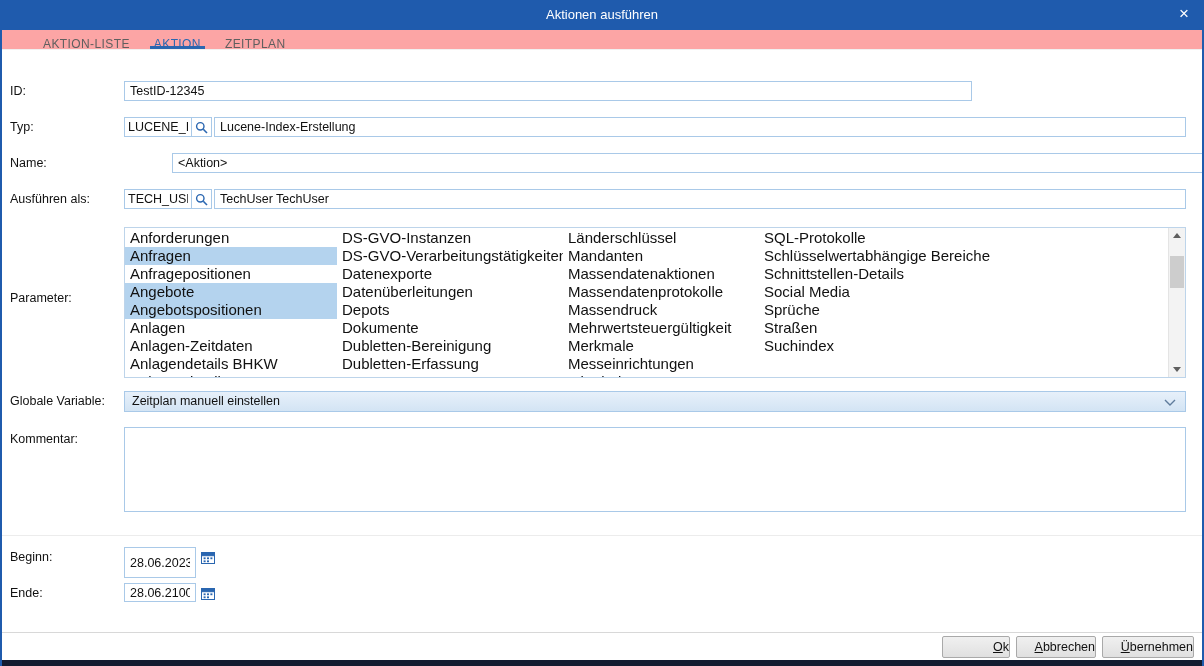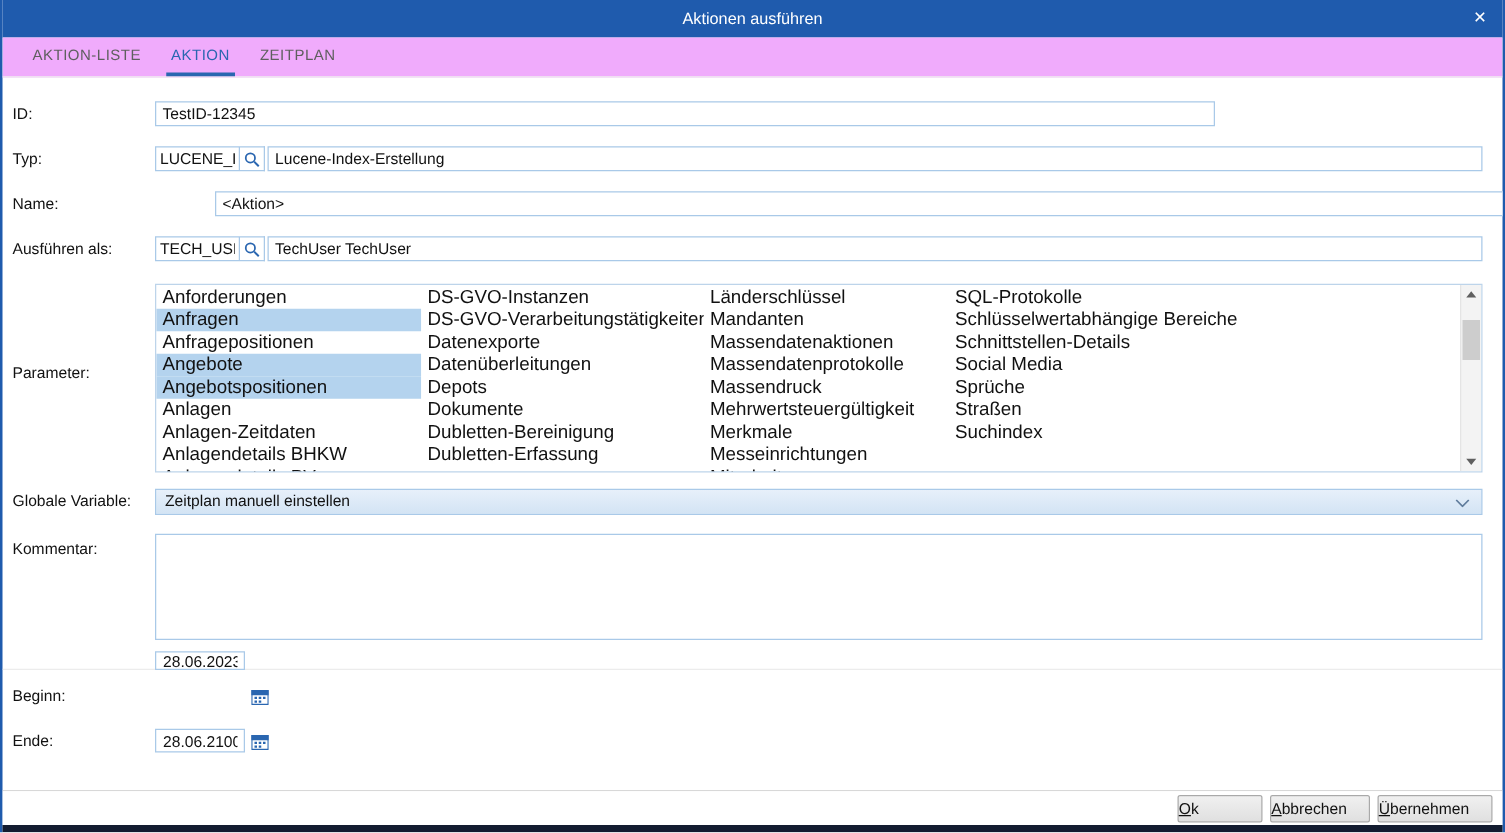--- a/index.html
+++ b/index.html
@@ -10,22 +10,22 @@
             border-left: 2px solid #1f5bad; border-right: 2px solid #1f5bad; overflow: hidden; }
 
   
   .titlebar { position: absolute; top: 0; left: -2px; right: -2px; height: 30px; background: #1f5bad; }
   .title { position: absolute; left: 0; width: 100%; text-align: center; line-height: 30px;
            font-size: 13px; color: #fff; }
   .close { position: absolute; right: 0; top: 0; width: 40px; height: 30px; text-align: center;
            line-height: 28px; font-size: 17px; color: #fff; cursor: pointer; }
 
   
-  .tabs { position: absolute; top: 30px; left: 0; right: 0; height: 32px; background: #f0abfc;
-          display: flex; padding-left: 20px; border-bottom: 1px solid #f0f0f0; }
+  .tabs { position: absolute; top: 30px; left: 0; right: 0; height: 20px; background: #fca5a5;
+          display: flex; padding-left: 37px; border-bottom: 1px solid #f0f0f0; }
   .tab { font-size: 12px; letter-spacing: 0.4px; color: #5f5f5f; line-height: 28px;
          margin-right: 16px; padding: 0 4px; border-bottom: 3px solid transparent; cursor: pointer; white-space: nowrap; }
   .tab.active { color: #2a66b0; border-bottom-color: #2a66b0; }
 
   
   .lbl { position: absolute; left: 8px; height: 20px; line-height: 20px; font-size: 12.5px; color: #111; white-space: nowrap; }
   .inp { position: absolute; height: 20px; border: 1px solid #a9c9e8; font-size: 12.5px;
          padding: 0 5px; color: #111; background: #fff; font-family: inherit; }
   div.inp { line-height: 18px; white-space: nowrap; overflow: hidden; }
   .mag { position: absolute; width: 20px; height: 20px; border: 1px solid #a9c9e8; border-left: none;
@@ -57,21 +57,21 @@
 
   .sep { position: absolute; left: 0; right: 0; height: 1px; }
   .cal { position: absolute; width: 18px; height: 16px; display: flex; align-items: center; justify-content: center;
          background: transparent; border: none; cursor: pointer; }
 
   
   .footer { position: absolute; left: 0; right: 0; top: 633px; height: 27px; background: #fff;
             display: flex; justify-content: flex-end; align-items: center; padding-right: 8px; gap: 6px; }
   .btn { height: 22px; background: linear-gradient(#f0f0f0, #e0e0e0); border: 1px solid #a9a9a9;
          border-radius: 2px; font-size: 12.5px; font-family: inherit; color: #111; cursor: pointer; }
-  .btn-label { display: block; width: 100%; text-align: left; }
+  .btn-label { display: block; width: 100%; text-align: right; }
   .btn-label::first-letter { text-decoration: underline; }
   .darkstrip { position: absolute; left: -2px; right: -2px; bottom: 0; height: 6px; background: #131c30; }
 </style>
 </head>
 <body>
 
 <div class="window">
 
   <div class="titlebar">
     <div class="title">Aktionen ausführen</div>
@@ -175,21 +175,21 @@
       <polyline points="1,1 6,6 11,1" fill="none" stroke="#5f7c9c" stroke-width="1.4"></polyline>
     </svg>
   </div>
 
   <div class="lbl" style="top:429px">Kommentar:</div>
   <textarea class="ta" value="" style=""></textarea>
 
   <div class="sep" style="top:535px; background:#ececec;"></div>
 
   <div class="lbl" style="top:547px">Beginn:</div>
-  <input class="inp" style="left: 122px; top: 521px; width: 72px; height: 15px;" value="28.06.2023">
+  <input class="inp" style="left: 122px; top: 547px; width: 72px; height: 31px;" value="28.06.2023">
   <div class="cal" style="left:197px; top:549px;">
     <svg width="14" height="13" viewBox="0 0 14 13">
       <rect x="0.5" y="1.5" width="13" height="11" fill="#fff" stroke="#2a66b0"></rect>
       <rect x="0.5" y="1.5" width="13" height="3.2" fill="#2a66b0" stroke="#2a66b0"></rect>
       <g fill="#2a66b0">
         <rect x="2.6" y="6.4" width="2" height="1.8"></rect>
           <rect x="6" y="6.4" width="2" height="1.8"></rect>
           <rect x="9.4" y="6.4" width="2" height="1.8"></rect>
         <rect x="2.6" y="9.4" width="2" height="1.8"></rect>
           <rect x="6" y="9.4" width="2" height="1.8"></rect>

